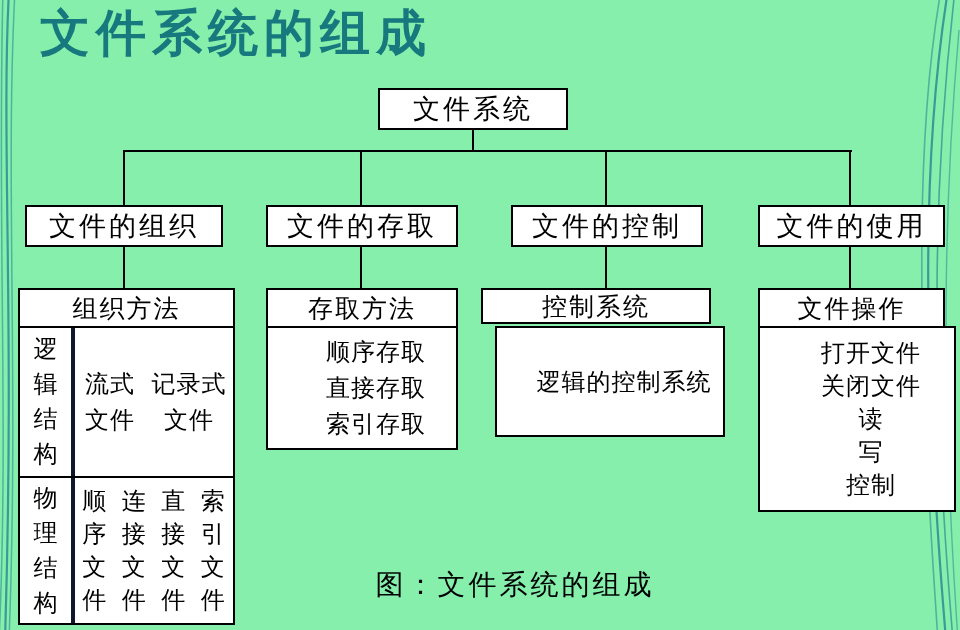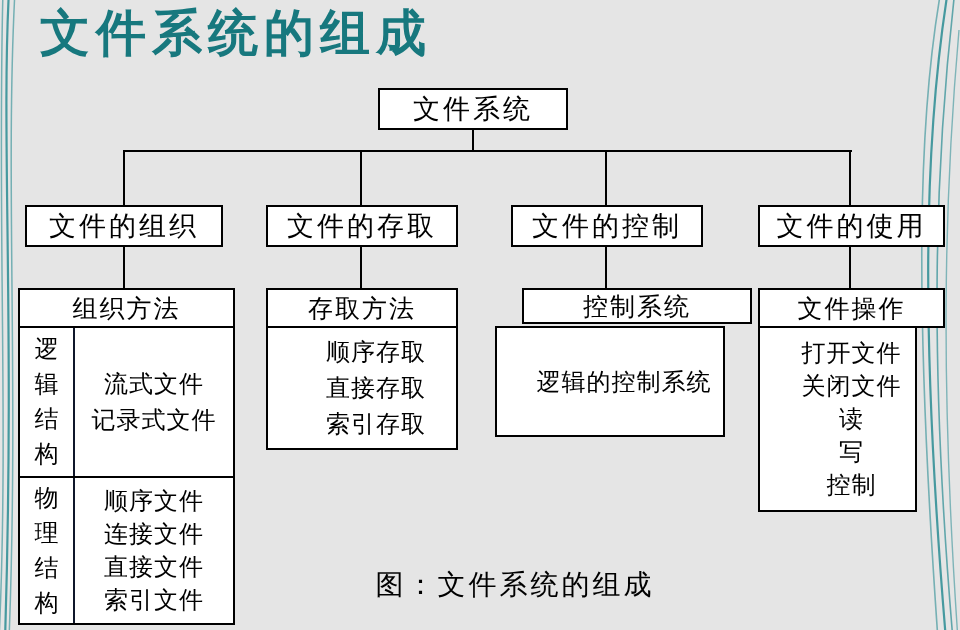--- a/index.html
+++ b/index.html
@@ -1,20 +1,20 @@
 <!DOCTYPE html>
 <html><head>
 <meta charset="utf-8">
 <style>
   html, body { margin: 0; padding: 0; background: #ffffff; }
   .slide {
     position: relative;
     width: 960px;
     height: 630px;
-    background: #e5e5e5;
+    background: #86efac;
     overflow: hidden;
     font-family: "Liberation Serif", serif;
     color: #000000;
   }
   .deco {
     position: absolute;
     left: 0; top: 0;
     width: 960px; height: 630px;
     pointer-events: none;
   }
@@ -65,37 +65,36 @@
   }
   .org-row {
     display: flex;
     box-sizing: border-box;
   }
   .org-row.first { height: 150px; border-bottom: 2px solid #000000; }
   .org-row.last  { flex: 1; }
   .org-cat {
     width: 55px;
     box-sizing: border-box;
-    border-right: 2px solid #0f172a;
+    border-right: 4px solid #0f172a;
     display: flex;
     align-items: center;
     justify-content: center;
     font-size: 24px;
   }
   .org-cat span {
     display: block;
     width: 1.05em;
     word-break: break-all;
     line-height: 35px;
     text-align: center;
   }
   .org-items {
     flex: 1;
     display: flex;
-    flex-direction: column;
     align-items: center;
     justify-content: center;
     font-size: 24px;
     letter-spacing: 1px;
     text-align: center;
   }
   .org-items .ln { line-height: 36px; }
   .org-row.last .org-items .ln { line-height: 33px; }
   .caption {
     position: absolute;
@@ -139,21 +138,21 @@
 
   <div class="box node-label" style="left:378px;top:88px;width:190px;height:42px">文件系统</div>
 
   <div class="box node-label" style="left:25px;top:205px;width:198px;height:42px">文件的组织</div>
   <div class="box node-label" style="left:511px;top:205px;width:192px;height:42px">文件的控制</div>
   <div class="box node-label" style="left:266px;top:205px;width:192px;height:42px">文件的存取</div>
   <div class="box node-label" style="left:758px;top:205px;width:187px;height:42px">文件的使用</div>
 
   <div class="box hdr" style="left:18px;top:288px;width:217px;height:40px">组织方法</div>
   <div class="box hdr" style="left:266px;top:288px;width:192px;height:40px">存取方法</div>
-  <div class="box hdr" style="left:522px;top:288px;width:230px;height:36px">控制系统</div>
+  <div class="box hdr" style="left:481px;top:288px;width:230px;height:36px">控制系统</div>
   <div class="box hdr" style="left:758px;top:288px;width:187px;height:40px">文件操作</div>
 
   <div class="org-table">
     <div class="org-row first">
       <div class="org-cat">
         <span>逻辑结构</span>
       </div>
       <div class="org-items">
         <div class="ln">流式文件</div>
         <div class="ln">记录式文件</div>
@@ -175,21 +174,21 @@
   <div class="box content" style="left:266px;top:326px;width:192px;height:124px">
     <div class="ln">顺序存取</div>
     <div class="ln">直接存取</div>
     <div class="ln">索引存取</div>
   </div>
 
   <div class="box content" style="left:495px;top:326px;width:230px;height:111px">
     <div class="ln">逻辑的控制系统</div>
   </div>
 
-  <div class="box content tight" style="left:758px;top:326px;width:159px;height:186px">
+  <div class="box content tight" style="left:758px;top:326px;width:198px;height:186px">
     <div class="ln">打开文件</div>
     <div class="ln">关闭文件</div>
     <div class="ln">读</div>
     <div class="ln">写</div>
     <div class="ln">控制</div>
   </div>
 
   <div class="caption">图：文件系统的组成</div>
 
 </div>

